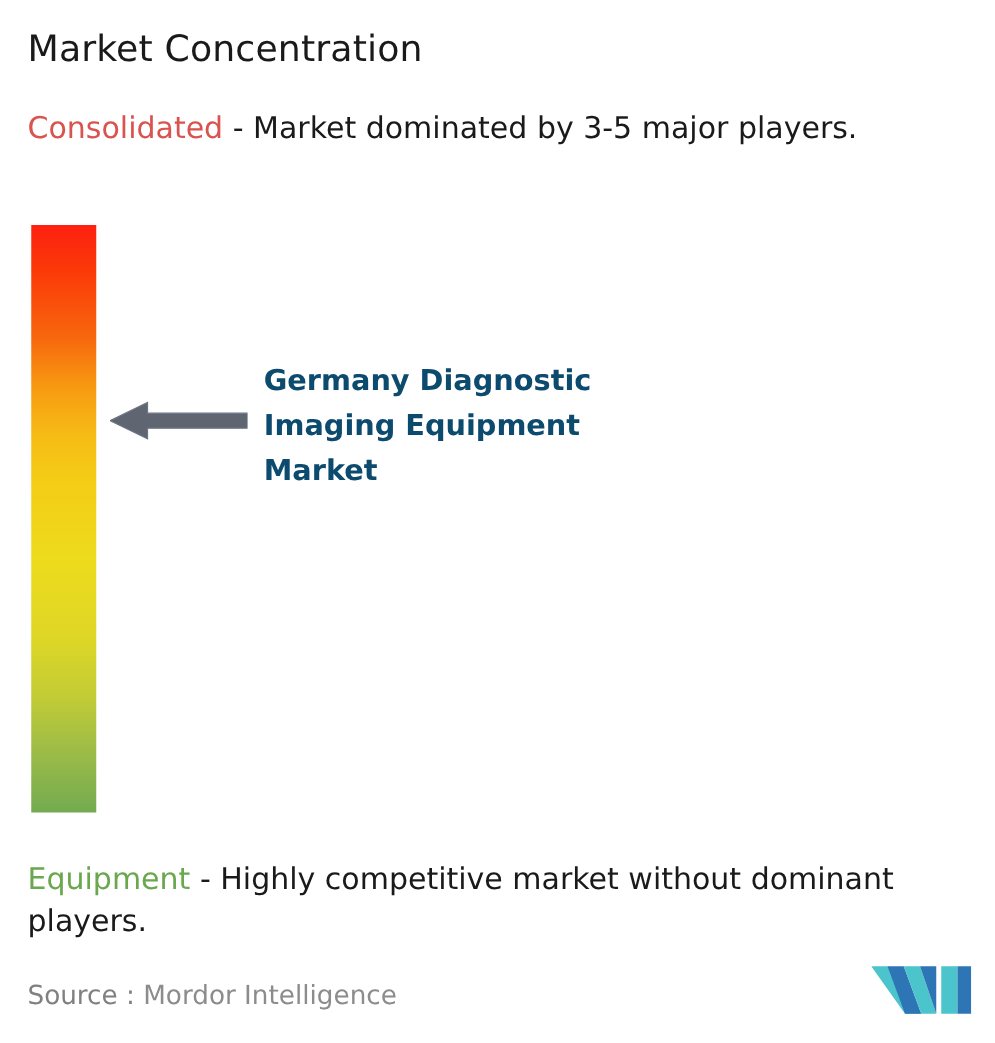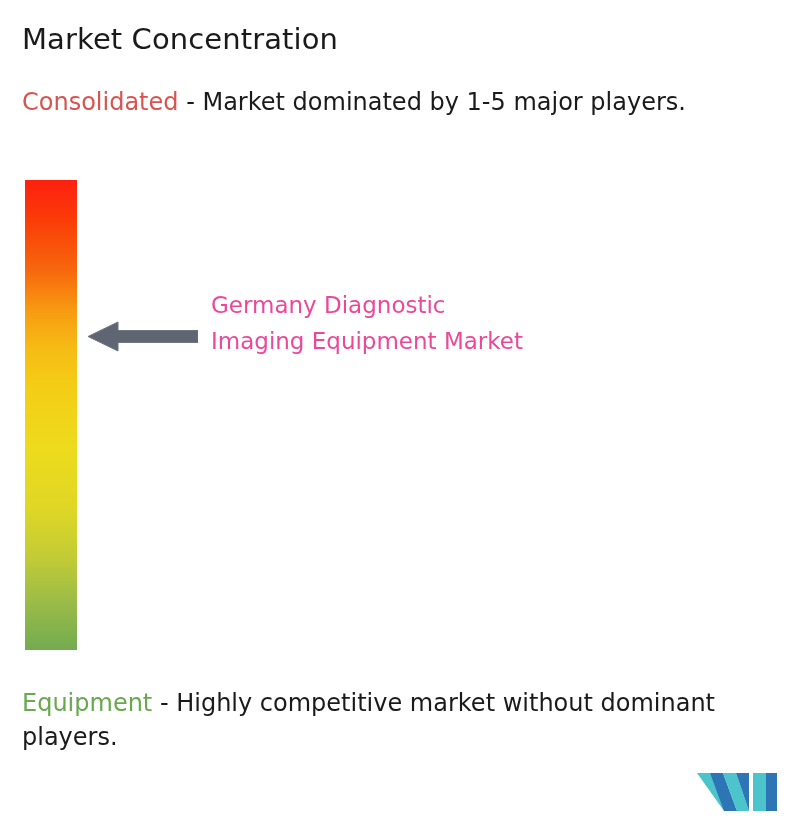--- a/index.html
+++ b/index.html
@@ -99,22 +99,22 @@
   }
 
   
   .annotation-label {
     position: absolute;
     left: 211px;
     top: 287px;
     width: 330px;
     font-size: 23px;
     line-height: 36px;
-    color: #ec4899;
-    font-weight: 400;
+    color: #0c4a6e;
+    font-weight: 700;
   }
 
   
   .source-row {
     position: absolute;
     left: 22px;
     top: 781px;
     font-size: 21px;
     line-height: 30px;
     color: #808080;
@@ -133,37 +133,41 @@
   }
 </style>
 </head>
 <body>
 
 <div id="page">
 
   <div class="chart-title">Market Concentration</div>
 
   <div class="legend-top">
-    <span class="legend-term-consolidated">Consolidated</span><span class="legend-desc"> - Market dominated by 1-5 major players.</span>
+    <span class="legend-term-consolidated">Consolidated</span><span class="legend-desc"> - Market dominated by 3-5 major players.</span>
   </div>
 
   <div class="scale-bar"></div>
 
   <div class="annotation-arrow">
     <svg width="110" height="33" viewBox="0 0 110 33" xmlns="http://www.w3.org/2000/svg">
       <polygon points="0,16.5 30,2 30,10.5 110,10.5 110,22.5 30,22.5 30,31" fill="#5F6672" stroke="#6E7480" stroke-width="1"></polygon>
     </svg>
   </div>
 
   <div class="annotation-label">Germany Diagnostic Imaging Equipment Market</div>
 
   <div class="legend-bottom">
     <span class="legend-term-fragmented">Equipment</span><span class="legend-desc">  - Highly competitive market without dominant players.</span>
   </div>
 
+  <div class="source-row">
+    <span class="source-label">Source :</span>
+    <span class="source-value">Mordor Intelligence</span>
+  </div>
 
   <div class="brand-logo">
     <svg width="80" height="46" viewBox="0 0 80 46" xmlns="http://www.w3.org/2000/svg">
 
       <polygon points="0,4 13,4 40,42 27,42" fill="#4BC4CB"></polygon>
 
       <polygon points="13,4 26,4 40,42 27,42" fill="#2E75B6"></polygon>
 
       <polygon points="40,42 26,4 39,4 52,42" fill="#4BC4CB"></polygon>
 

